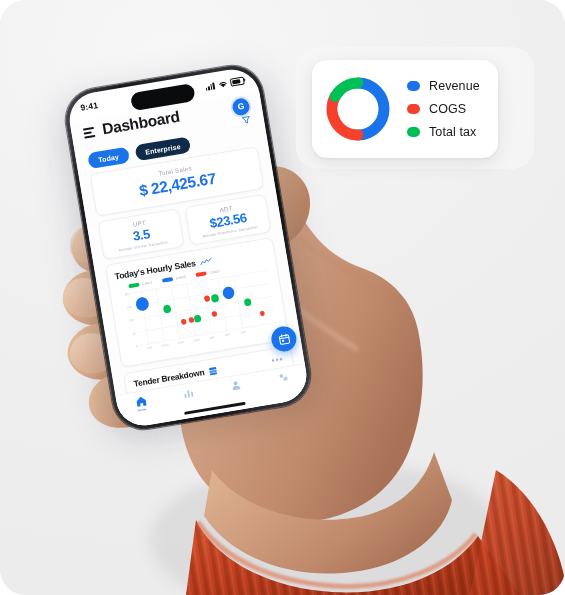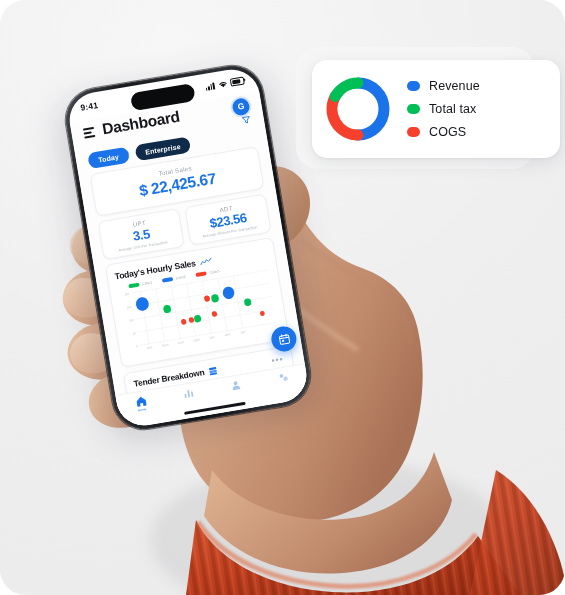--- a/index.html
+++ b/index.html
@@ -22,21 +22,21 @@
       radial-gradient(120% 90% at 30% 8%, #f7f7f8 0%, #efeff0 55%, #ececed 100%);
   }
 
   
   .donut-outer{
     position:absolute;left:296px;top:47px;width:238px;height:122px;
     background:rgba(246,246,247,.82);
     border-radius:22px;
   }
   .donut-card{
-    position:absolute;left:312px;top:60px;width:248px;height:98px;
+    position:absolute;left:312px;top:60px;width:186px;height:98px;
     background:#ffffff;border-radius:15px;
     box-shadow:0 5px 18px rgba(30,35,50,.10), 0 1px 3px rgba(30,35,50,.06);
     display:flex;align-items:center;
   }
   .donut-wrap{width:92px;height:98px;display:flex;align-items:center;justify-content:center;}
   .donut-svg{display:block;}
   .legend{flex:1;display:flex;flex-direction:column;justify-content:center;gap:9px;padding-left:3px;}
   .legend-row{display:flex;align-items:center;gap:9px;}
   .legend-dot{width:13px;height:10px;border-radius:5px;flex:0 0 auto;}
   .legend-label{font-size:12.5px;color:#16181d;letter-spacing:.1px;}
@@ -442,22 +442,22 @@
           <path d="M35 61 A26 26 0 0 1 12.216026318859548 22.4744044733554" fill="none" stroke="#f4402c" stroke-width="11" stroke-linecap="round"></path>
           <path d="M12.216026318859548 22.4744044733554 A26 26 0 0 1 34.99999999999999 9" fill="none" stroke="#00bf56" stroke-width="11" stroke-linecap="round"></path>
         </svg>
     </div>
     <div class="legend">
       <div class="legend-row">
         <span class="legend-dot" style="background:#1a73e8"></span>
         <span class="legend-label">Revenue</span>
       </div>
       <div class="legend-row">
+        <span class="legend-dot" style="background:#f4402c"></span>
+        <span class="legend-label">COGS</span>
+      </div>
+      <div class="legend-row">
         <span class="legend-dot" style="background:#00bf56"></span>
         <span class="legend-label">Total tax</span>
-      </div>
-      <div class="legend-row">
-        <span class="legend-dot" style="background:#f4402c"></span>
-        <span class="legend-label">COGS</span>
       </div>
     </div>
   </div>
 </div>
 
 </body></html>

